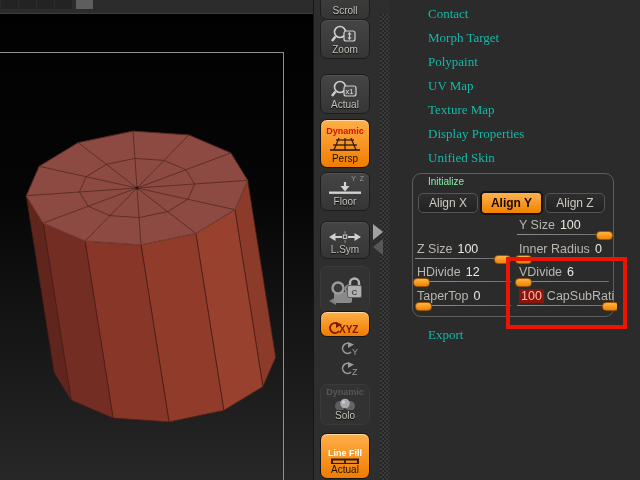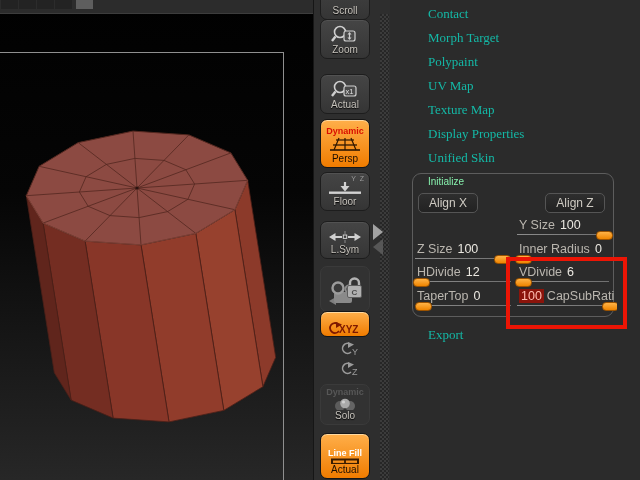--- a/index.html
+++ b/index.html
@@ -243,20 +243,21 @@
     <div class="menu-item" style="top:54px">Polypaint</div>
     <div class="menu-item" style="top:78px">UV Map</div>
     <div class="menu-item" style="top:102px">Texture Map</div>
     <div class="menu-item" style="top:126px">Display Properties</div>
     <div class="menu-item" style="top:150px">Unified Skin</div>
 
     <div id="init">
       <div id="init-title">Initialize</div>
 
       <div class="abtn" style="left:5px;top:19px;width:58px">Align X</div>
+      <div class="abtn orange" style="left:67px;top:17px;width:59px">Align Y</div>
       <div class="abtn" style="left:132px;top:19px;width:58px">Align Z</div>
 
       <div class="slider" style="left:104px;top:44px;width:92px">
         <span class="line"><span class="lbl">Y Size</span><span class="val">100</span></span>
         <div class="track"></div>
           <div class="handle" style="left: 79px;"></div>
       </div>
       <div class="slider" style="left:2px;top:68px;width:96px">
         <span class="line"><span class="lbl">Z Size</span><span class="val">100</span></span>
         <div class="track"></div>

